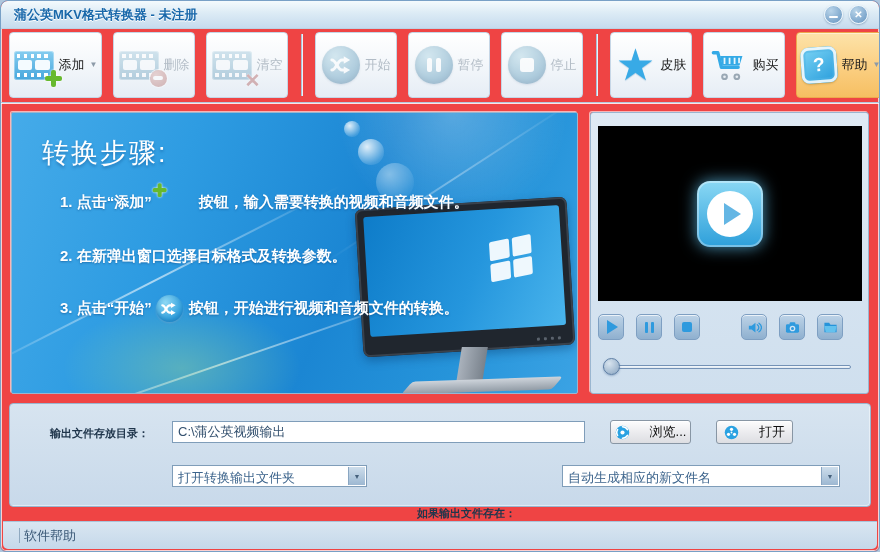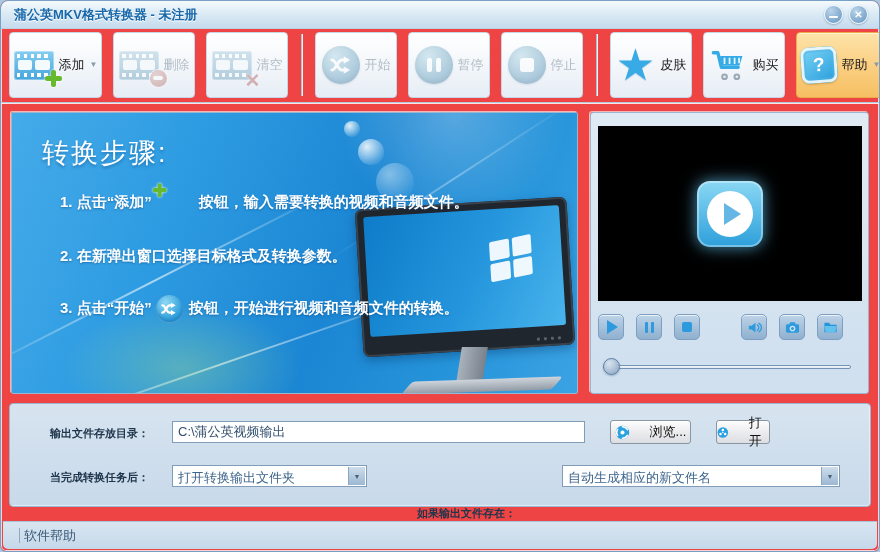--- a/index.html
+++ b/index.html
@@ -162,21 +162,21 @@
   }
   .fld-label{position:absolute;font-size:11px;font-weight:bold;color:#20364c;white-space:nowrap;}
   .lbl-dir{left:40px;top:22px;}
   .dir-input{position:absolute;left:162px;top:17px;width:413px;height:22px;border:1px solid #7f9db9;background:#fff;font-size:13px;color:#33506e;padding:0 5px;font-family:"Liberation Sans",sans-serif;}
   .sys-btn{position:absolute;top:16px;height:24px;border:1px solid #8896a4;border-radius:3px;
     background:linear-gradient(#fdfdfd,#ececef 50%,#dddee2);
     box-shadow:inset 0 1px 0 #fff;
     display:flex;align-items:center;justify-content:center;gap:20px;
     font-size:13px;color:#111;cursor:pointer;}
   .browse-btn{left:600px;width:81px;}
-  .open-btn{left:706px;width:54px;}
+  .open-btn{left:706px;width:77px;}
   .lbl-after{left:40px;top:66px;}
   .lbl-exists{left:407px;top:66px;margin-top:36px;}
   .select{position:absolute;top:61px;height:22px;border:1px solid #7f9db9;background:#fff;font-size:13px;color:#3c648c;cursor:pointer;}
   .select .val{position:absolute;left:5px;top:3px;right:22px;overflow:hidden;white-space:nowrap;}
   .sel-btn{position:absolute;right:1px;top:1px;bottom:1px;width:17px;
     background:linear-gradient(#cdddeb,#9db8d2);border-left:1px solid #8aa6c2;
     display:flex;align-items:center;justify-content:center;}
   .sel-btn .caret{color:#46617c;font-size:7px;}
   .select1{left:162px;width:195px;}
   .select2{left:552px;width:278px;}
@@ -469,21 +469,20 @@
       <svg viewBox="0 0 16 16" width="15" height="15">
         <circle cx="8" cy="8" r="7.2" fill="#2aa2e2"></circle>
         <circle cx="8" cy="4.6" r="1.7" fill="#fff"></circle>
         <circle cx="4.8" cy="9.9" r="1.7" fill="#fff"></circle>
         <circle cx="11.2" cy="9.9" r="1.7" fill="#fff"></circle>
         <circle cx="8" cy="8" r="1" fill="#fff"></circle>
       </svg>
       <span>打开</span>
     </div>
 
-    <span class="fld-label lbl-after">当完成转换任务后：</span>
     <div class="select select1">
       <span class="val">打开转换输出文件夹</span>
       <span class="sel-btn">
         <span class="caret">▼</span>
       </span>
     </div>
 
     <span class="fld-label lbl-exists">如果输出文件存在：</span>
     <div class="select select2">
       <span class="val">自动生成相应的新文件名</span>

